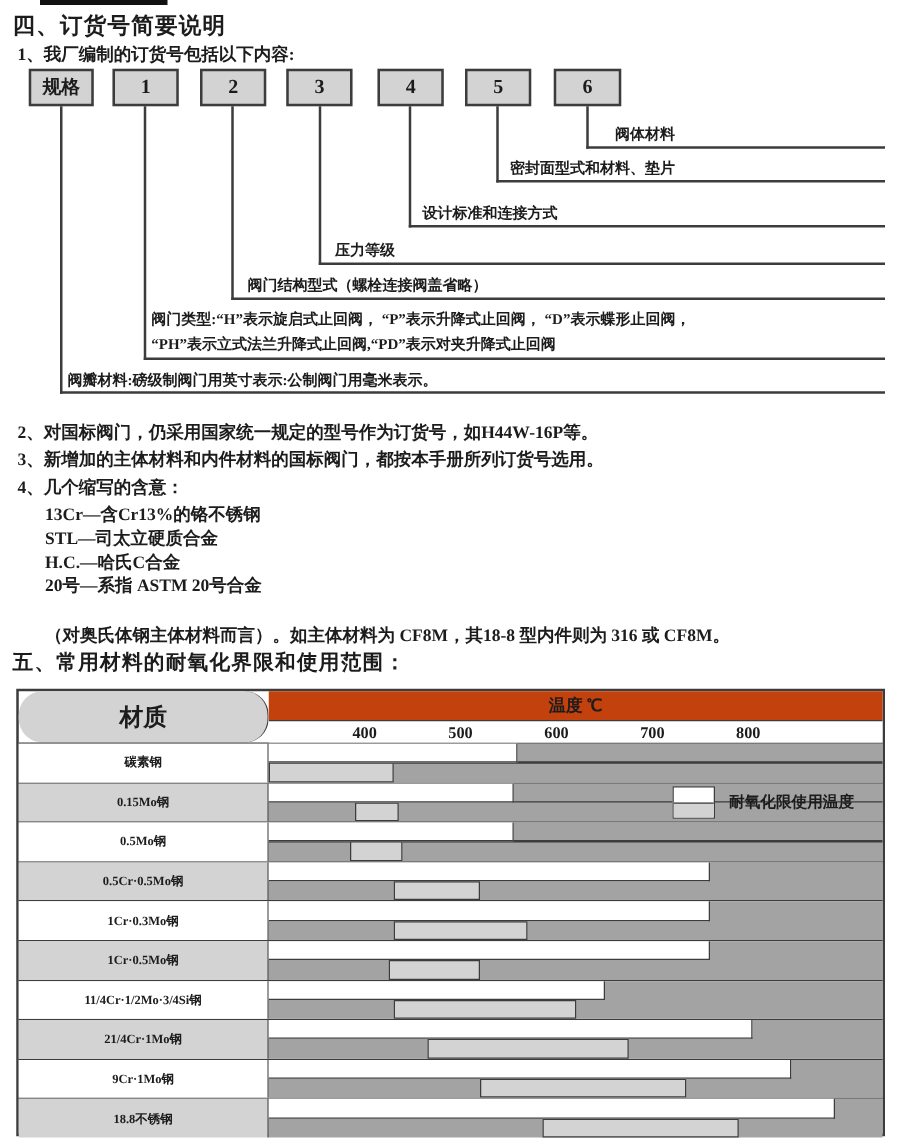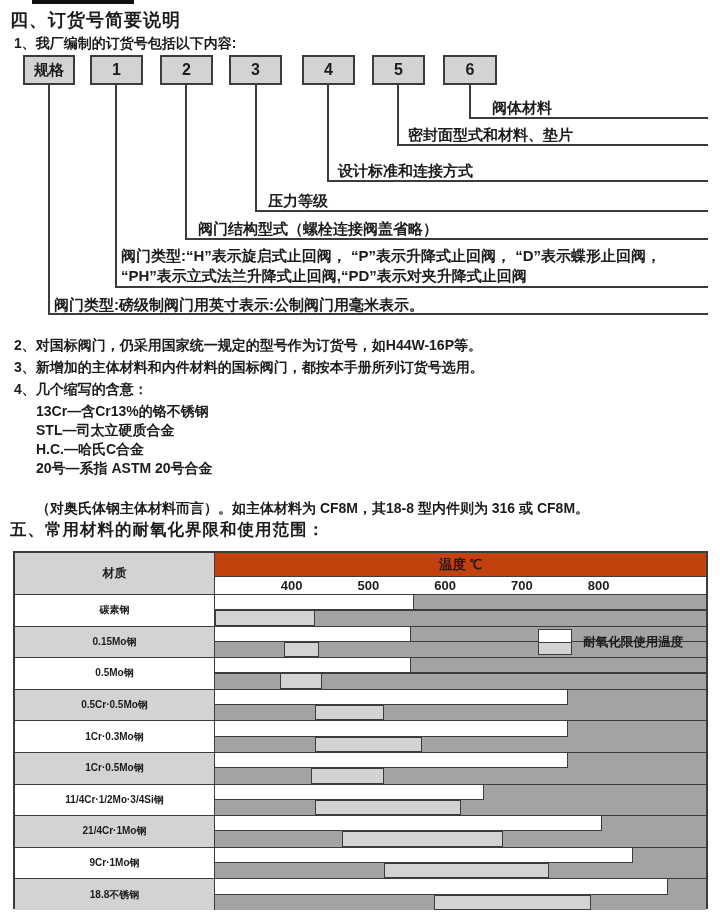--- a/index.html
+++ b/index.html
@@ -1,31 +1,31 @@
 <!DOCTYPE html>
 <html><head>
 <meta charset="utf-8">
 <style>
   html,body{margin:0;padding:0;background:#fff;}
   #page{position:relative;width:720px;height:917px;background:#fff;overflow:hidden;
-        font-family:Liberation Sans, sans-serif;color:#1c1c1c;}
+        font-family:Liberation Serif, serif;color:#1c1c1c;}
   .note{position:absolute;font-size:14px;font-weight:bold;white-space:nowrap;}
   .h1{position:absolute;font-size:18px;font-weight:bold;letter-spacing:1px;white-space:nowrap;}
   
   .obox{position:absolute;top:55px;height:30px;background:#d3d3d3;border:2px solid #3c3c3c;
         box-sizing:border-box;text-align:center;line-height:26px;font-size:16px;font-weight:bold;}
   .vline{position:absolute;width:2px;background:#3c3c3c;}
   .hline{position:absolute;height:2px;background:#3c3c3c;}
-  .clbl{position:absolute;font-size:15px;font-weight:bold;white-space:nowrap;}
+  .clbl{position:absolute;font-size:12px;font-weight:bold;white-space:nowrap;}
   
   #mtable{position:absolute;left:13px;top:551px;width:695px;height:358px;border:2px solid #3c3c3c;
           box-sizing:border-box;display:flex;flex-direction:column;}
   #thead{display:flex;height:41px;flex:none;}
   .labelcol{width:200px;flex:none;border-right:1.6px solid #3c3c3c;box-sizing:border-box;
-            display:flex;align-items:center;justify-content:center;font-size:12px;font-weight:bold;}
+            display:flex;align-items:center;justify-content:center;font-size:19px;font-weight:bold;border-radius:19px;}
   #thead .labelcol{background:#d3d3d3;}
   #thead-right{flex:1;display:flex;flex-direction:column;}
   #temp-band{height:23px;background:#c2410c;display:flex;align-items:center;justify-content:center;
              font-size:13.5px;font-weight:bold;}
   #tick-row{height:18px;position:relative;background:#fff;border-top:1.5px solid #3c3c3c;box-sizing:border-box;}
   .tick{position:absolute;top:1px;transform:translateX(-50%);font-size:13px;font-weight:bold;}
   .trow{display:flex;height:31.6px;flex:none;border-top:1.6px solid #3c3c3c;box-sizing:border-box;}
   .matcell{width:200px;flex:none;border-right:1.6px solid #3c3c3c;box-sizing:border-box;
            display:flex;align-items:center;justify-content:center;font-size:10px;font-weight:bold;
            white-space:nowrap;background:#fff;}
@@ -78,21 +78,21 @@
   <div class="hline" style="left:115px;top:286px;width:593px;"></div>
   <div class="hline" style="left:48px;top:313px;width:660px;"></div>
 
   <div class="clbl" style="left:492px;top:99px;">阀体材料</div>
   <div class="clbl" style="left:408px;top:126px;">密封面型式和材料、垫片</div>
   <div class="clbl" style="left:338px;top:162px;">设计标准和连接方式</div>
   <div class="clbl" style="left:268px;top:192px;">压力等级</div>
   <div class="clbl" style="left:198px;top:220px;">阀门结构型式（螺栓连接阀盖省略）</div>
   <div class="clbl" style="left:121px;top:247px;">阀门类型:“H”表示旋启式止回阀， “P”表示升降式止回阀， “D”表示蝶形止回阀，</div>
   <div class="clbl" style="left:121px;top:267px;">“PH”表示立式法兰升降式止回阀,“PD”表示对夹升降式止回阀</div>
-  <div class="clbl" style="left:54px;top:296px;">阀门类型:磅级制阀门用英寸表示:公制阀门用毫米表示。</div>
+  <div class="clbl" style="left:54px;top:296px;">阀瓣材料:磅级制阀门用英寸表示:公制阀门用毫米表示。</div>
 
   <div class="note" style="left:14px;top:337px;">2、对国标阀门，仍采用国家统一规定的型号作为订货号，如H44W-16P等。</div>
   <div class="note" style="left:14px;top:359px;">3、新增加的主体材料和内件材料的国标阀门，都按本手册所列订货号选用。</div>
   <div class="note" style="left:14px;top:381px;">4、几个缩写的含意：</div>
   <div class="note" style="left:36px;top:403px;">13Cr—含Cr13%的铬不锈钢</div>
   <div class="note" style="left:36px;top:422px;">STL—司太立硬质合金</div>
   <div class="note" style="left:36px;top:441px;">H.C.—哈氏C合金</div>
   <div class="note" style="left:36px;top:460px;">20号—系指 ASTM 20号合金</div>
   <div class="note" style="left:36px;top:500px;">（对奥氏体钢主体材料而言）。如主体材料为 CF8M，其18-8 型内件则为 316 或 CF8M。</div>
 

